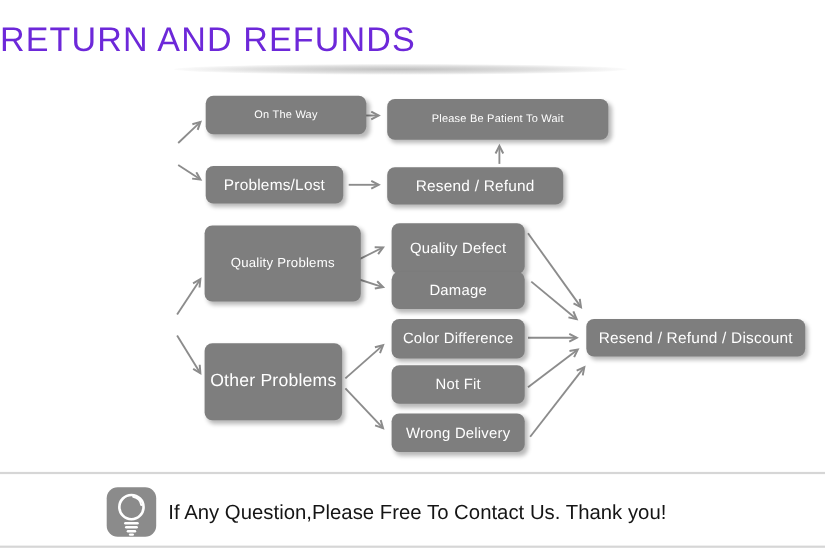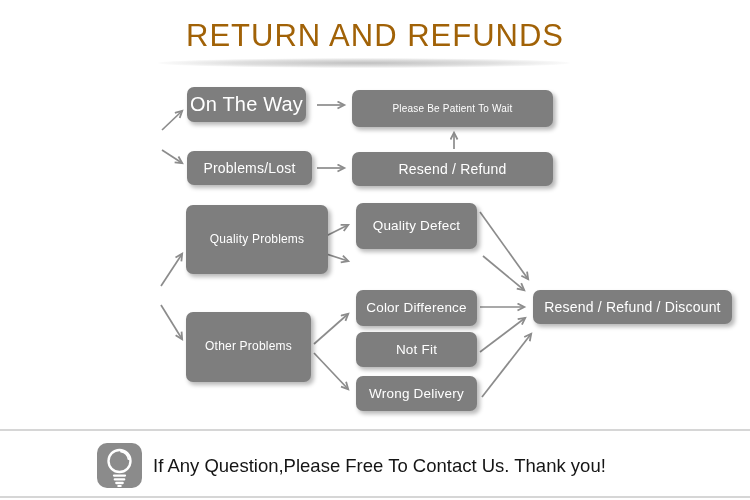--- a/index.html
+++ b/index.html
@@ -1,22 +1,22 @@
 <!DOCTYPE html>
 <html><head>
 <meta charset="utf-8">
 <style>
   html,body{margin:0;padding:0;background:#fff;}
   .stage{
     position:relative;width:750px;height:500px;background:#ffffff;
     font-family:"Liberation Sans",sans-serif;overflow:hidden;
   }
   .page-title{
-    position:absolute;top:18px;left:0;right:0;text-align:center;
-    font-size:31px;font-weight:400;letter-spacing:1px;color:#a16207;
+    position:absolute;top:18px;left:0;right:0;text-align:left;
+    font-size:31px;font-weight:400;letter-spacing:1px;color:#6d28d9;
   }
   .title-underline{
     position:absolute;left:158px;top:58px;width:412px;height:10px;border-radius:50%;
     background:radial-gradient(ellipse at center, rgba(140,140,140,0.55) 0%, rgba(165,165,165,0.35) 45%, rgba(210,210,210,0) 74%);
   }
   .arrows{position:absolute;left:0;top:0;z-index:1;}
   .node{
     position:absolute;z-index:2;background:#7e7e7e;border-radius:7px;color:#ffffff;
     display:flex;align-items:center;justify-content:center;text-align:center;
     font-size:13.5px;letter-spacing:.2px;line-height:1.15;
@@ -61,29 +61,30 @@
       <line x1="314" y1="344" x2="348" y2="314" marker-end="url(#ah)"></line>
       <line x1="314" y1="353" x2="348" y2="389" marker-end="url(#ah)"></line>
       <line x1="480" y1="212" x2="528" y2="279" marker-end="url(#ah)"></line>
       <line x1="483" y1="256" x2="524" y2="290" marker-end="url(#ah)"></line>
       <line x1="480" y1="307" x2="524" y2="307" marker-end="url(#ah)"></line>
       <line x1="480" y1="352" x2="525" y2="318" marker-end="url(#ah)"></line>
       <line x1="482" y1="397" x2="531" y2="334" marker-end="url(#ah)"></line>
     </g>
   </svg>
 
-  <div class="node" style="left:187px;top:87px;width:119px;height:35px;font-size:20px">On The Way</div>
+  <div class="node" style="left:187px;top:87px;width:146px;height:35px;font-size:10px">On The Way</div>
   <div class="node" style="left:187px;top:151px;width:125px;height:34px;font-size:14px">Problems/Lost</div>
   <div class="node" style="left:352px;top:90px;width:201px;height:37px;font-size:10px">Please Be Patient To Wait</div>
-  <div class="node" style="left:352px;top:152px;width:201px;height:34px;font-size:14px">Resend / Refund</div>
+  <div class="node" style="left:352px;top:152px;width:160px;height:34px;font-size:14px">Resend / Refund</div>
 
   <div class="node" style="left:186px;top:205px;width:142px;height:69px;font-size:12px">Quality Problems</div>
-  <div class="node" style="left:186px;top:312px;width:125px;height:70px;font-size:12px">Other Problems</div>
+  <div class="node" style="left:186px;top:312px;width:125px;height:70px;font-size:16px">Other Problems</div>
 
   <div class="node" style="left:356px;top:203px;width:121px;height:46px">Quality Defect</div>
+  <div class="node" style="left:356px;top:247px;width:121px;height:34px">Damage</div>
   <div class="node" style="left:356px;top:290px;width:121px;height:36px">Color Difference</div>
   <div class="node" style="left:356px;top:332px;width:121px;height:35px">Not Fit</div>
   <div class="node" style="left:356px;top:376px;width:121px;height:35px">Wrong Delivery</div>
 
   <div class="node" style="left:533px;top:290px;width:199px;height:34px;font-size:14px">Resend / Refund / Discount</div>
 
   <div class="rule rule-top"></div>
   <div class="rule rule-bottom"></div>
 
   <div class="bulb-badge">

